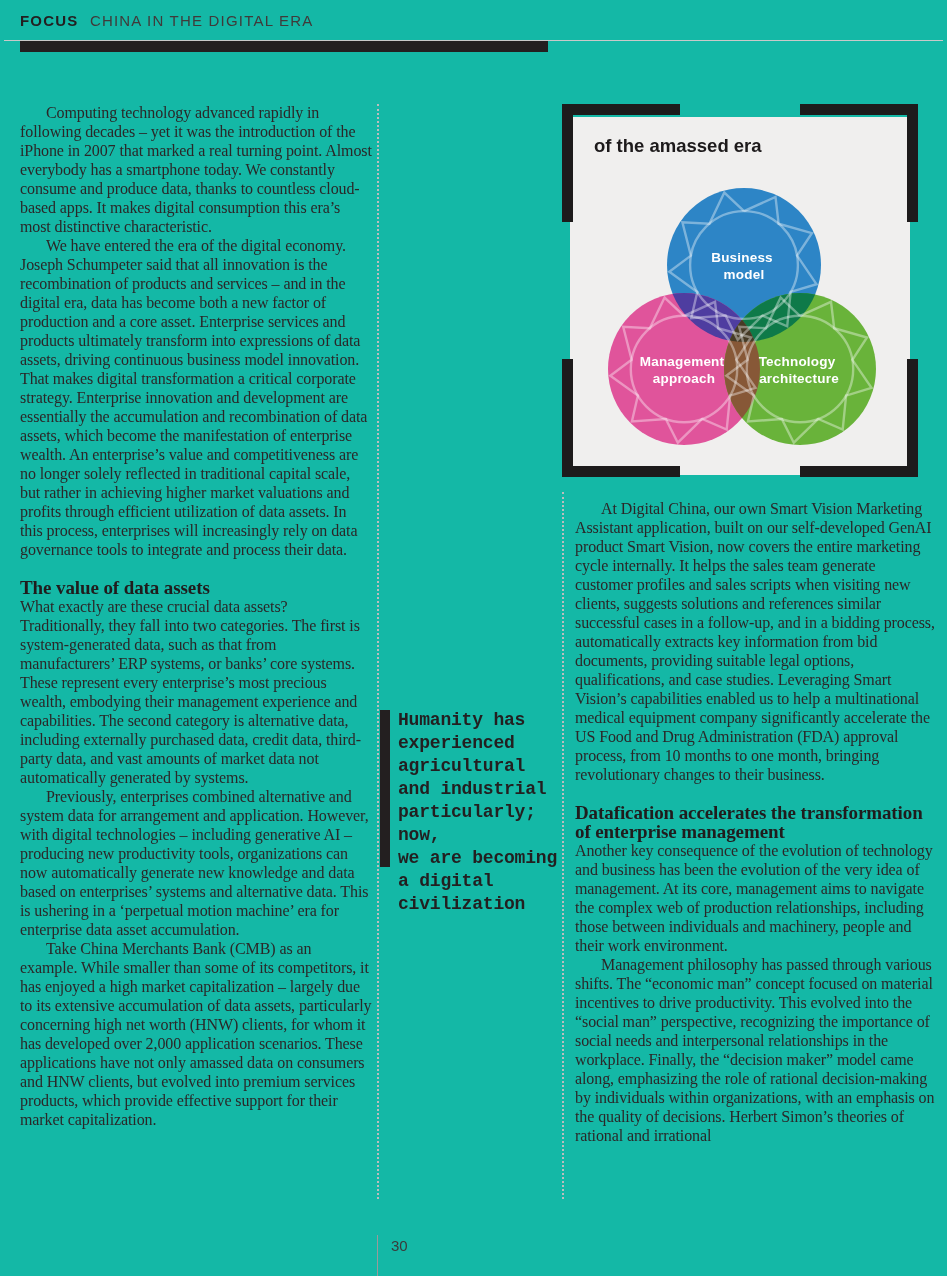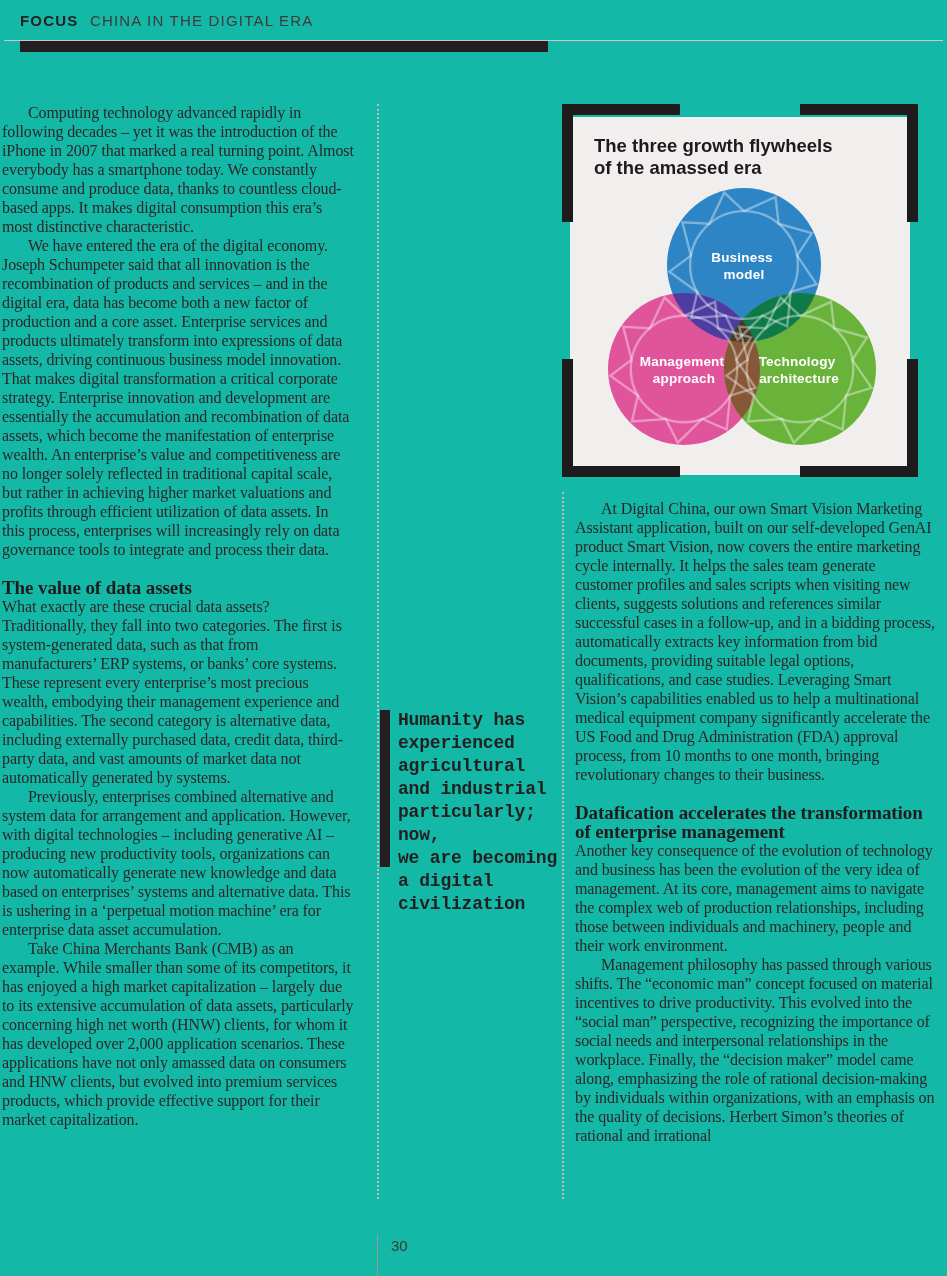--- a/index.html
+++ b/index.html
@@ -12,21 +12,21 @@
   .masthead .kicker{font-weight:bold;}
   .masthead .mast-title{font-weight:normal;color:#403a3a;margin-left:6px;}
   .head-rule{position:absolute;left:4px;right:4px;top:40px;height:1px;background:#c9c9c9;}
   .head-bar{position:absolute;left:20px;top:41px;width:528px;height:11px;background:#231f20;}
 
   
   .col{position:absolute;font-size:16px;line-height:19px;letter-spacing:-0.1px;text-align:left;}
   .col p{margin:0;}
   .col p.indent{text-indent:26px;}
   .col h2{margin:19px 0 0 0;font-size:19px;line-height:19px;font-weight:bold;color:#201c1d;}
-  .col-left{left:2px;top:103px;width:352px;}
+  .col-left{left:20px;top:103px;width:352px;}
   .col-right{left:575px;top:499px;width:362px;}
 
   .divider{position:absolute;width:0;border-left:2px dotted #bdbdbd;}
   .divider-1{left:377px;top:104px;height:1095px;}
   .divider-2{left:562px;top:492px;height:707px;}
 
   
   .quote-bar{position:absolute;left:380px;top:710px;width:10px;height:157px;background:#231f20;}
   .pull-quote{position:absolute;left:398px;top:709px;width:166px;
               font-family:Liberation Mono, monospace;font-weight:bold;font-size:18px;
@@ -87,21 +87,20 @@
     <div>civilization</div>
   </div>
 
   <div class="figure">
     <div class="figure-bg"></div>
     <div class="bracket tl"></div>
     <div class="bracket tr"></div>
     <div class="bracket bl"></div>
     <div class="bracket br"></div>
     <div class="figure-title">
-      <div>The three growth flywheels</div>
       <div>of the amassed era</div>
     </div>
 
     <svg class="venn" width="340" height="358" viewBox="0 0 340 358" style="isolation:isolate">
       <defs>
         <clipPath id="clip-pink">
             <circle cx="114" cy="252" r="76"></circle>
           </clipPath>
         <clipPath id="clip-green">
             <circle cx="230" cy="252" r="76"></circle>

